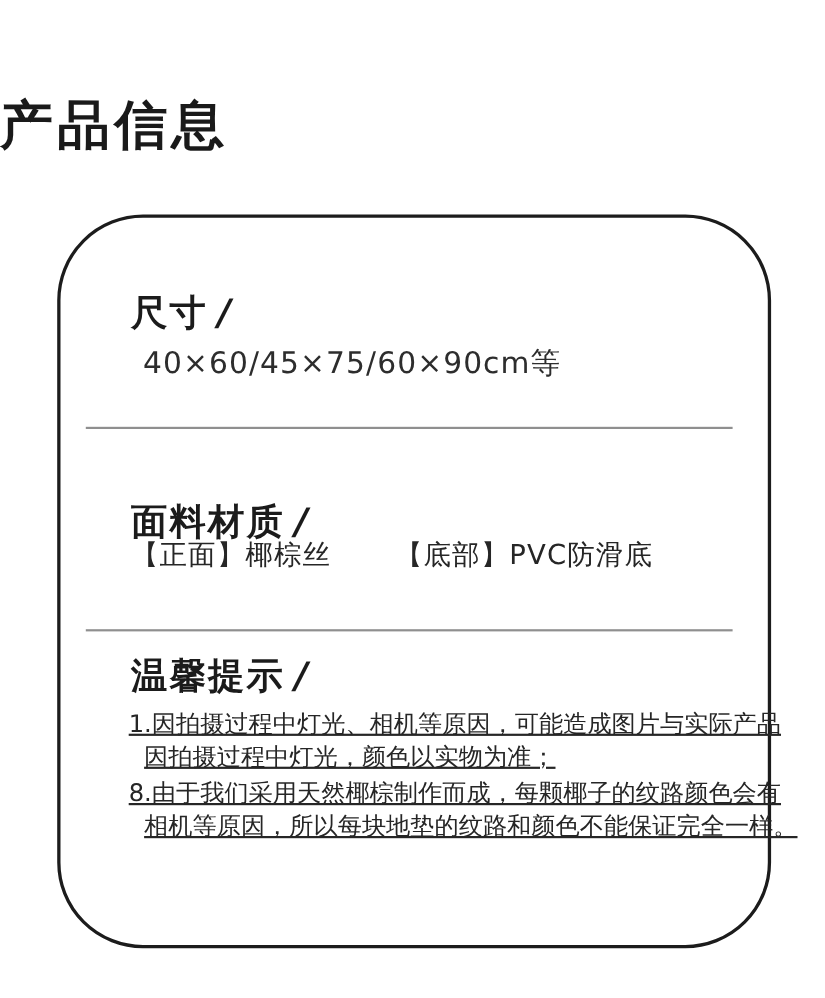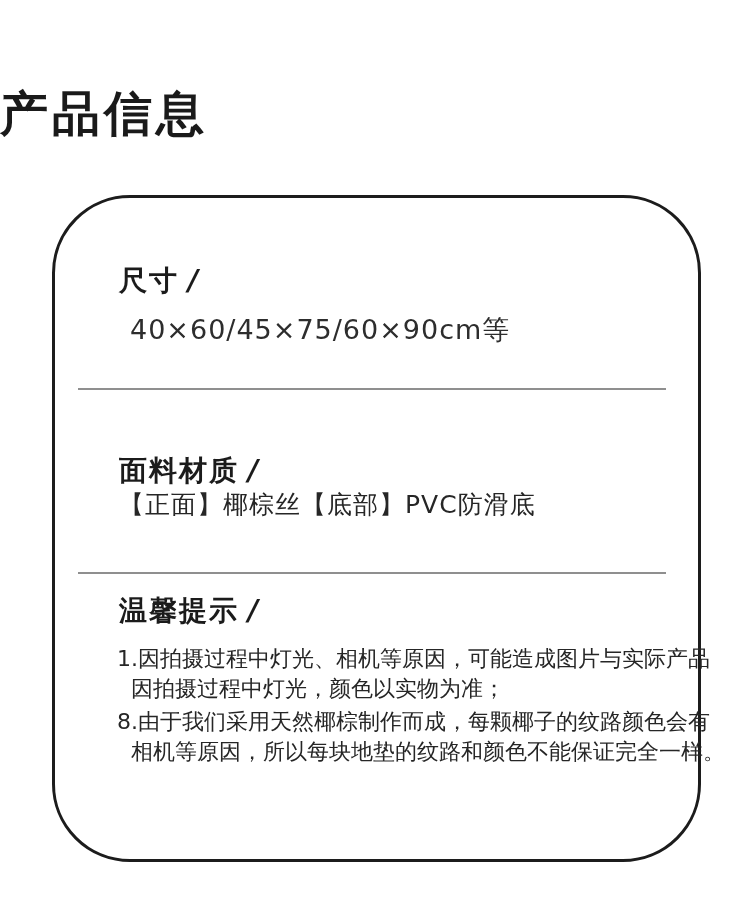--- a/index.html
+++ b/index.html
@@ -29,21 +29,21 @@
     width: 649px;
     height: 667px;
     border: 3px solid #1c1c1c;
     border-radius: 78px;
     background: #ffffff;
   }
 
   .sec-heading {
     position: absolute;
     left: 64px;
-    font-size: 28px;
+    font-size: 33px;
     font-weight: 800;
     letter-spacing: 2px;
     color: #1b1b1b;
     line-height: 1.1;
     white-space: nowrap;
   }
   .sec-heading .slash {
     font-style: italic;
     font-weight: 800;
     margin-left: 9px;
@@ -72,39 +72,40 @@
     background: #8f8f8f;
   }
   #divider-1 { top: 190px; }
   #divider-2 { top: 374px; }
 
   .material-row {
     position: absolute;
     left: 64px;
     top: 290px;
     display: flex;
+    gap: 58px;
     font-size: 25px;
     font-weight: 500;
     letter-spacing: 1px;
     color: #262626;
     white-space: nowrap;
     justify-content: center;
   }
 
   .tips-list {
     position: absolute;
     left: 62px;
     top: 446px;
     width: 572px;
     font-size: 22px;
     font-weight: 500;
     line-height: 30px;
     color: #262626;
   }
-  .tip { margin-bottom: 3px; }
+  .tip { margin-bottom: 3px; text-decoration: underline; }
   .tip-line { white-space: nowrap; }
   .tip-line.cont { padding-left: 14px; }
 </style>
 </head>
 <body>
 
 <h1 class="page-title">产品信息</h1>
 
 <div class="info-card">
 

